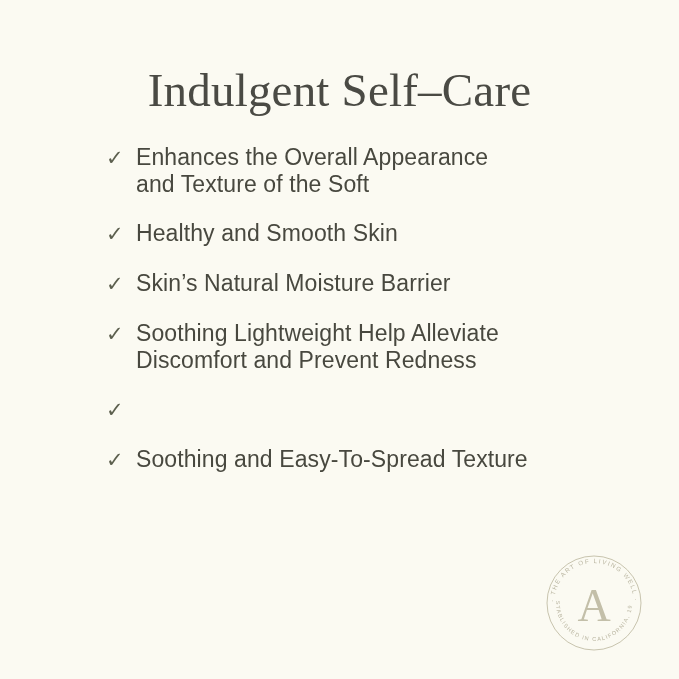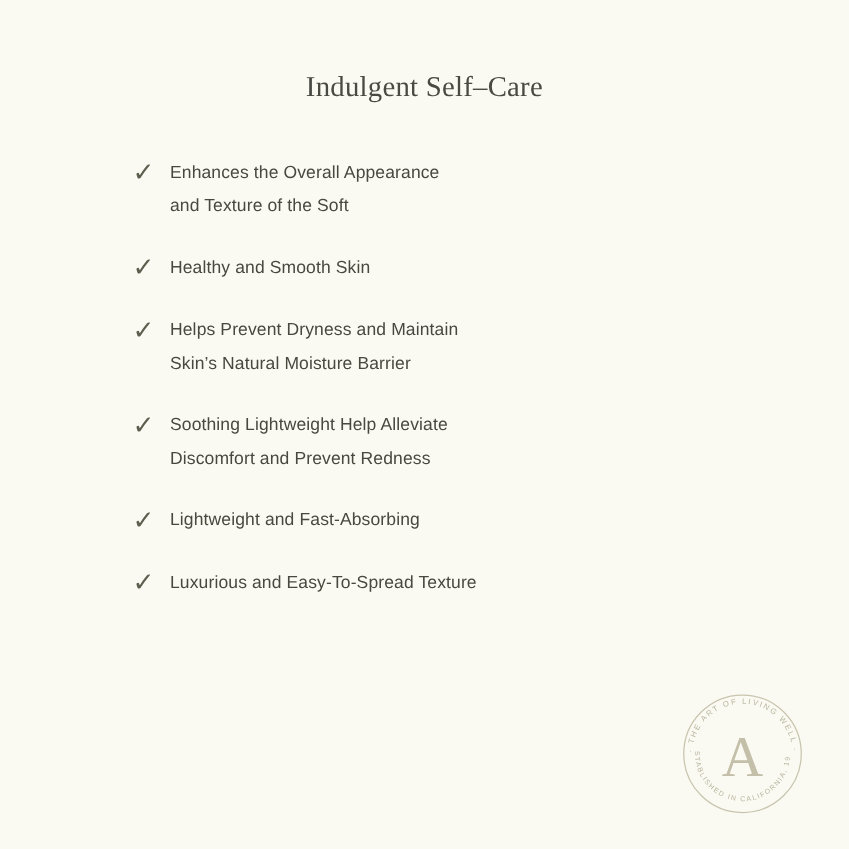--- a/index.html
+++ b/index.html
@@ -15,24 +15,24 @@
   }
   .card {
     position: relative;
     width: 679px;
     height: 679px;
     background: #fbfaf2;
     box-sizing: border-box;
   }
   .headline {
     text-align: center;
-    padding-top: 48px;
+    padding-top: 68px;
     font-family: "Liberation Serif", serif;
     color: #4a4a44;
-    font-size: 23px;
+    font-size: 47px;
     line-height: 44px;
     letter-spacing: 0.2px;
     font-weight: 400;
   }
   .headline .line {
     display: block;
   }
   .benefits {
     margin: 32px 0 0 0;
     padding: 0 60px 0 106px;
@@ -47,21 +47,21 @@
     flex: 0 0 auto;
     width: 30px;
     font-family: "DejaVu Sans", sans-serif;
     font-size: 21px;
     line-height: 28px;
     color: #5c5f4e;
     font-weight: 400;
   }
   .benefit-text {
     font-family: "Liberation Sans", sans-serif;
-    font-size: 14px;
+    font-size: 23px;
     line-height: 27px;
     color: #48483f;
     letter-spacing: 0.1px;
   }
   .benefit-text .line2 {
     display: block;
   }
   .seal {
     position: absolute;
     right: 29px;
@@ -92,41 +92,37 @@
     </li>
     <li class="benefit">
       <span class="check">✓</span>
       <span class="benefit-text">
         <span class="line2">Healthy and Smooth Skin</span>
       </span>
     </li>
     <li class="benefit">
       <span class="check">✓</span>
       <span class="benefit-text">
-        <span class="line1">Helps Prevent Dryness and Maintain</span>
         <span class="line2">Skin’s Natural Moisture Barrier</span>
       </span>
     </li>
     <li class="benefit">
       <span class="check">✓</span>
       <span class="benefit-text">
         <span class="line1">Soothing Lightweight Help Alleviate</span>
         <span class="line2">Discomfort and Prevent Redness</span>
       </span>
     </li>
     <li class="benefit">
       <span class="check">✓</span>
-      <span class="benefit-text">
-        <span class="line1">Lightweight and Fast-Absorbing</span>
-      </span>
     </li>
     <li class="benefit">
       <span class="check">✓</span>
       <span class="benefit-text">
-        <span class="line1">Luxurious and Easy-To-Spread Texture</span>
+        <span class="line1">Soothing and Easy-To-Spread Texture</span>
       </span>
     </li>
   </ul>
 
   <div class="seal">
     <svg width="112" height="112" viewBox="0 0 112 112" aria-hidden="true">
       <defs>
         <path id="topArc" d="M 16,56 A 40,40 0 0 1 96,56"></path>
         <path id="botArc" d="M 18,56 A 38,38 0 0 0 94,56"></path>
       </defs>

